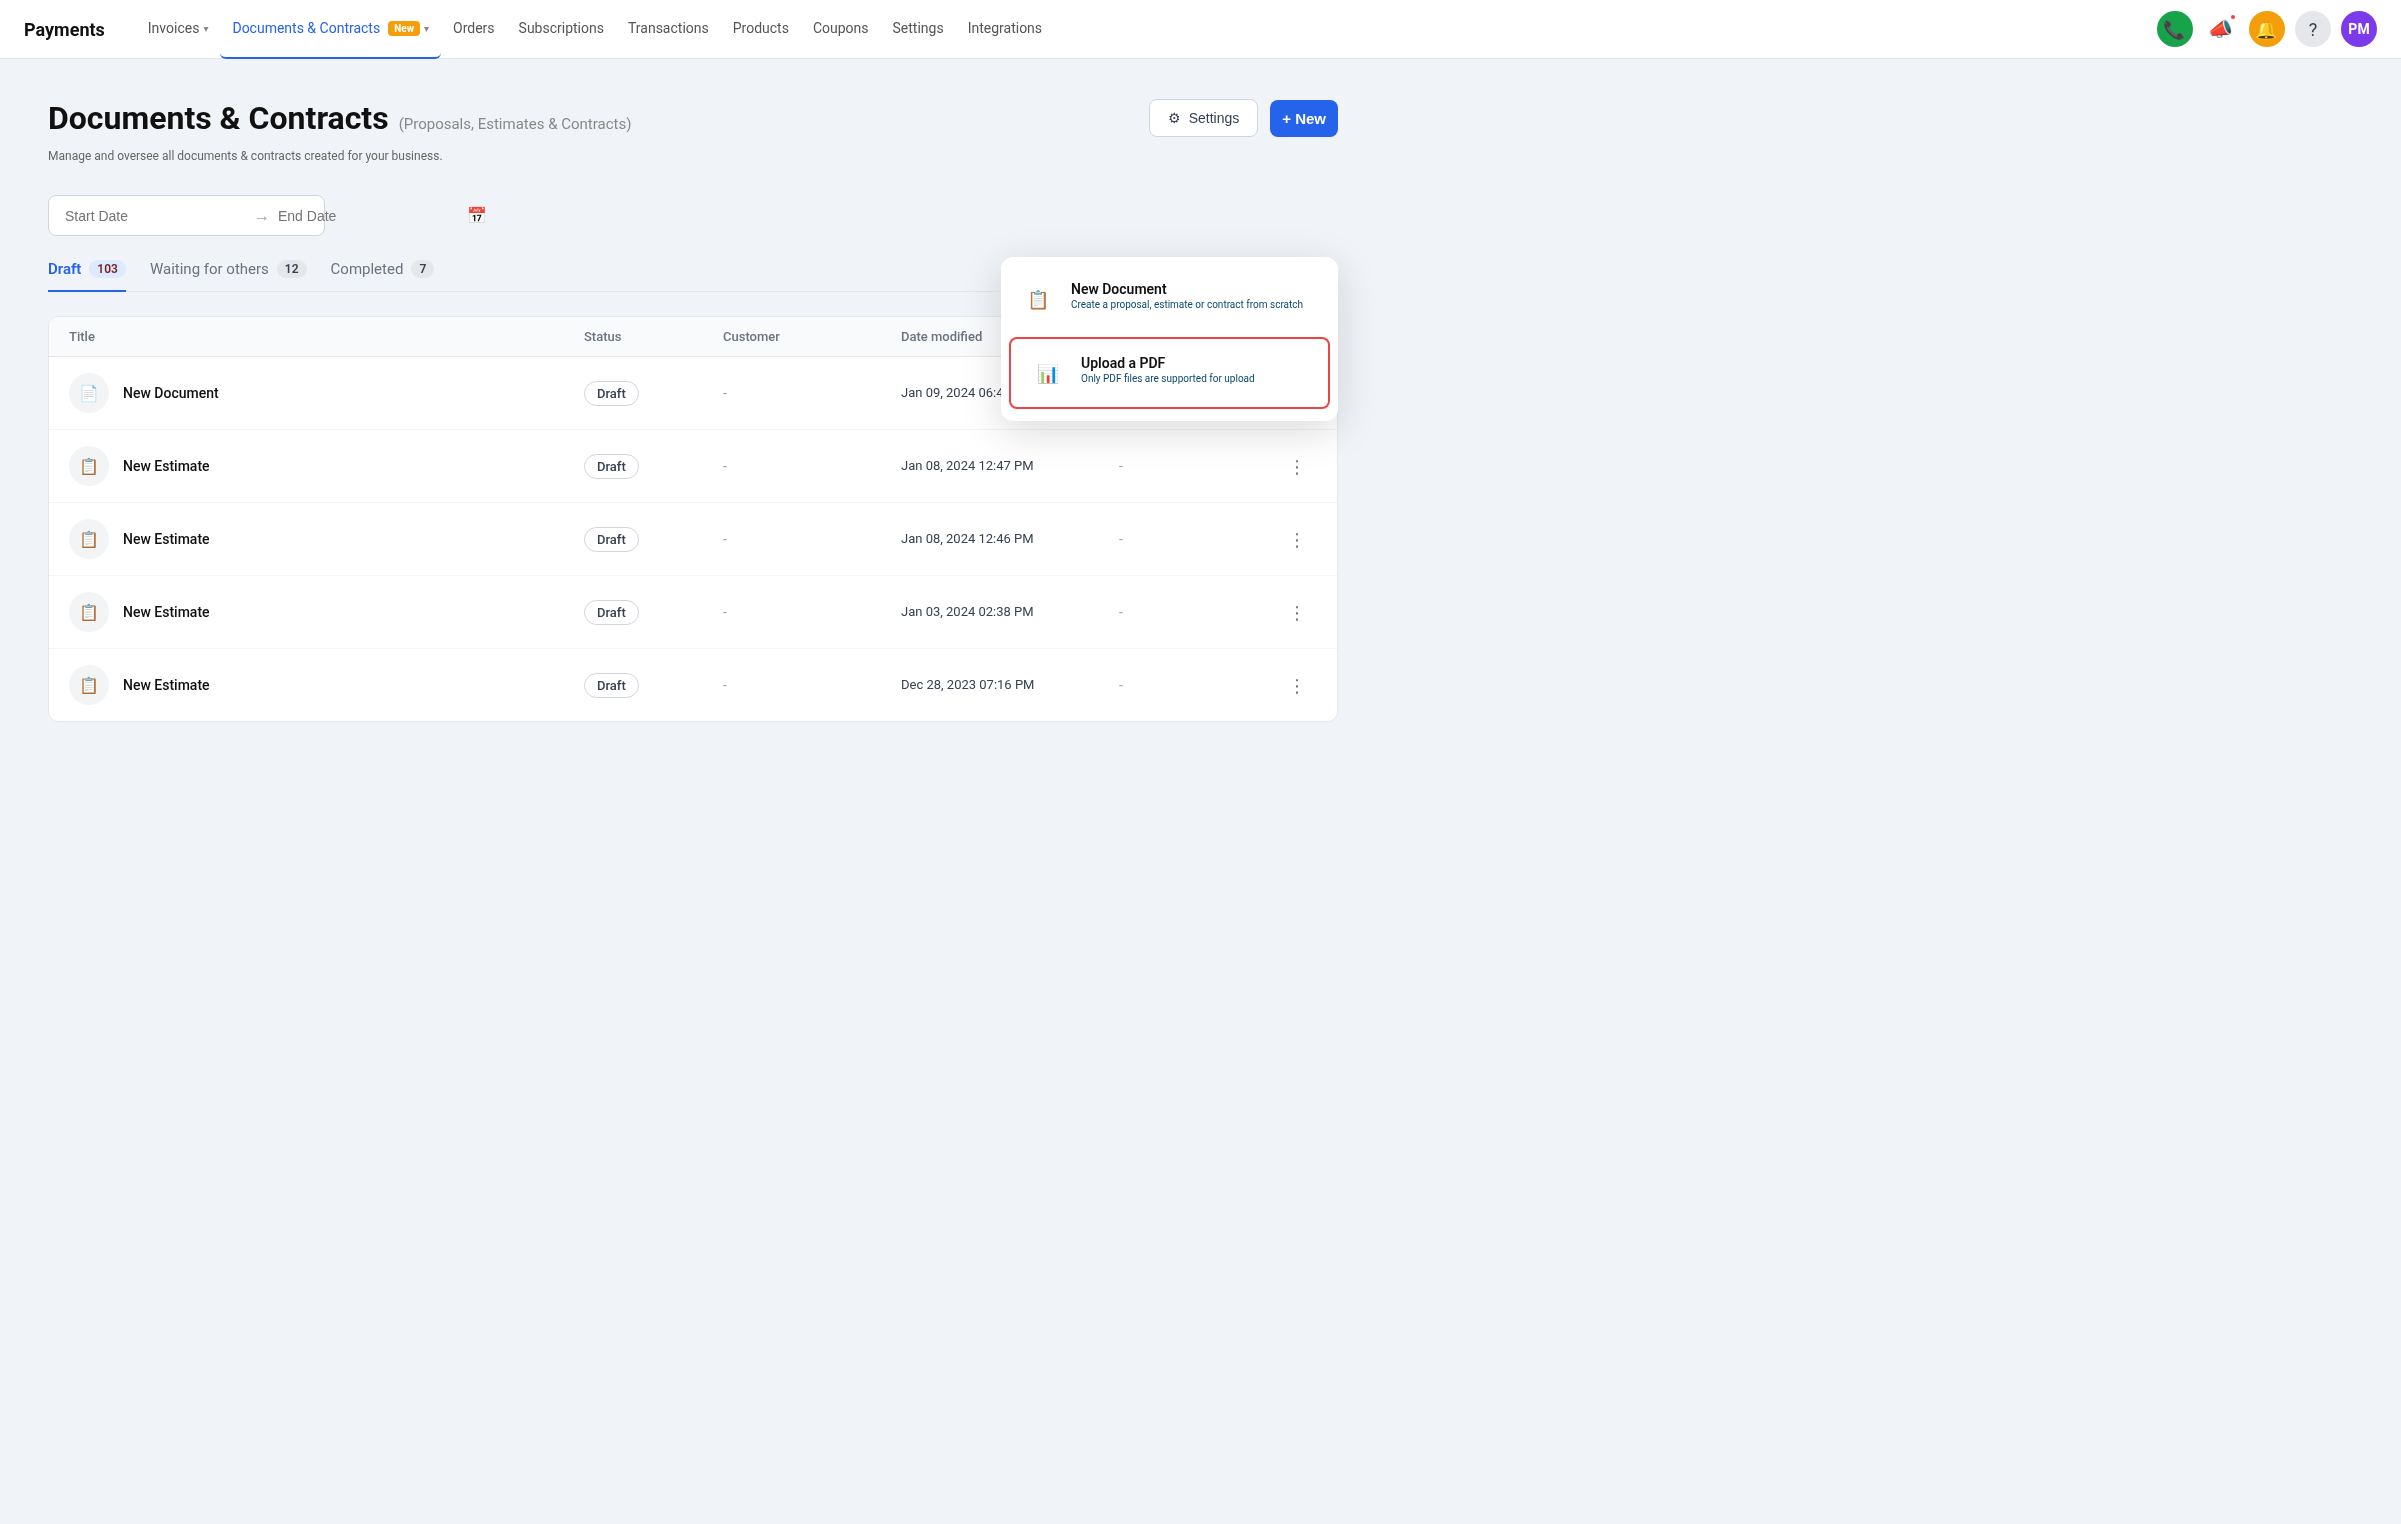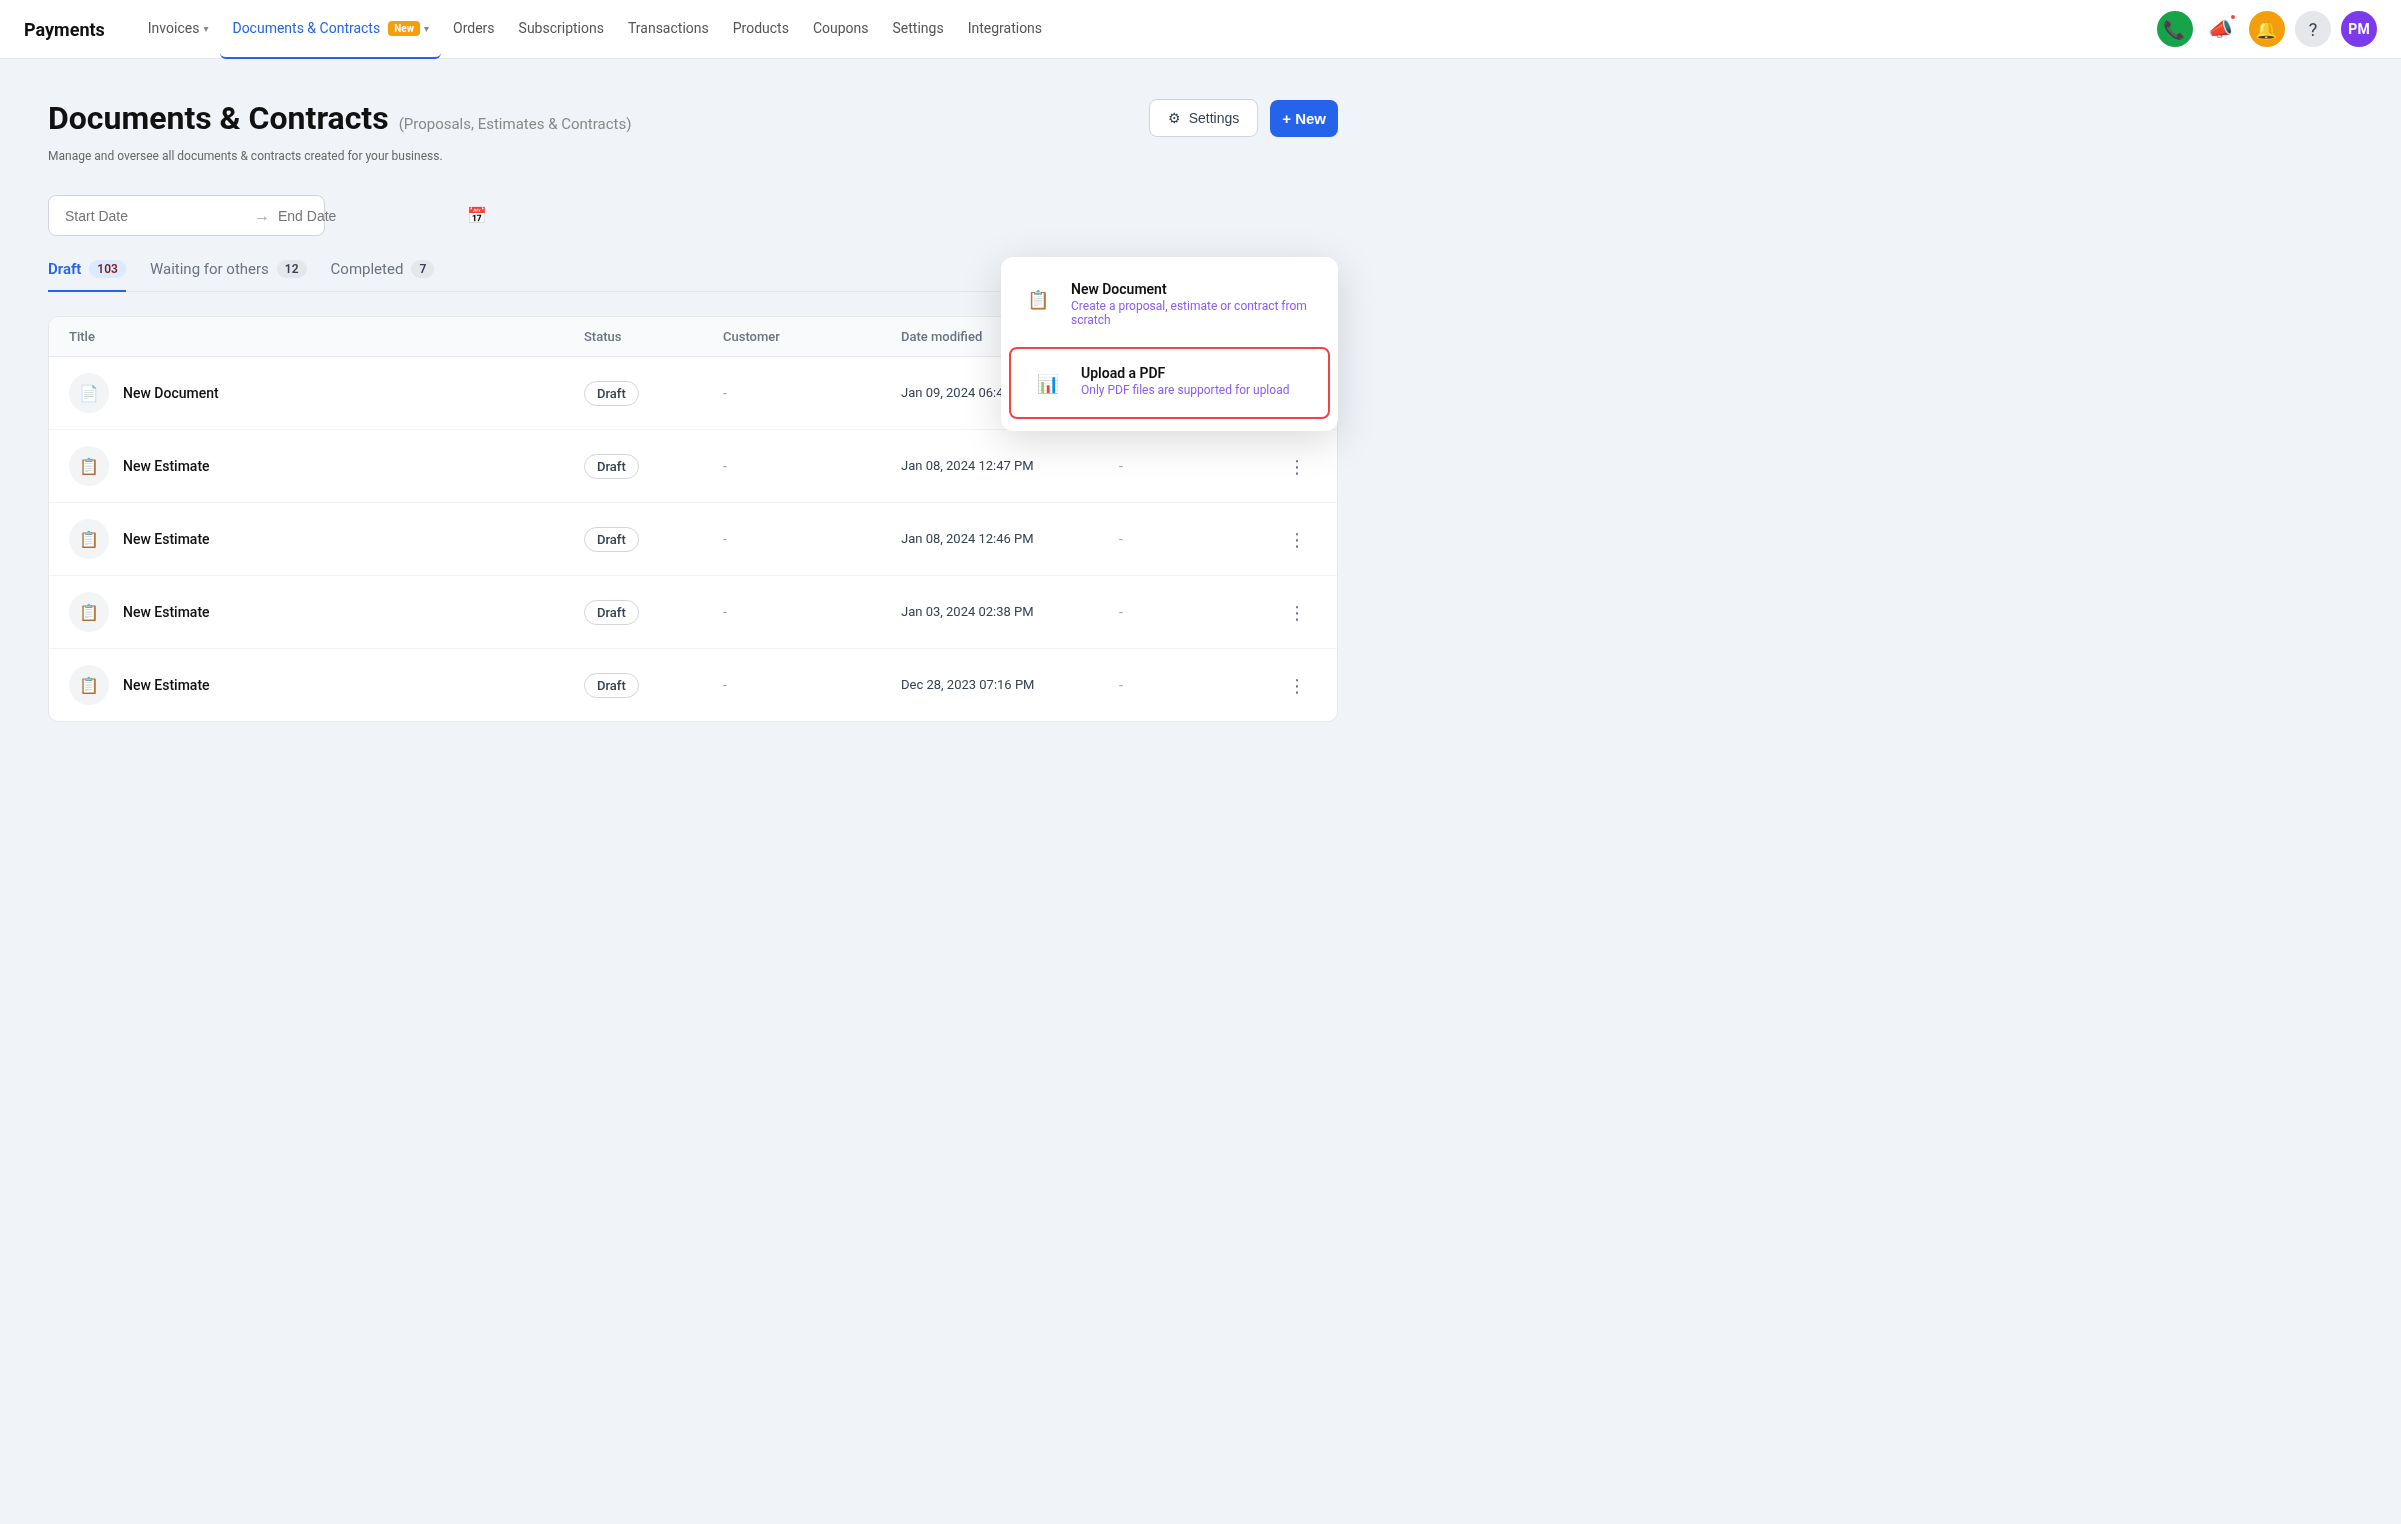--- a/index.html
+++ b/index.html
@@ -321,22 +321,22 @@
       color: #6b7280;
       flex-shrink: 0;
     }
     .dropdown-item-text {}
     .dropdown-item-title {
       font-size: 14px;
       font-weight: 600;
       color: #111;
     }
     .dropdown-item-desc {
-      font-size: 12px;
-      color: #8b5cf6;
+      font-size: 10px;
+      color: #0c4a6e;
       margin-top: 2px;
     }
   </style>
 </head>
 <body>
 
 <nav class="top-nav">
   <div class="nav-brand">Payments</div>
   <div class="nav-items">
     <div class="nav-item">

